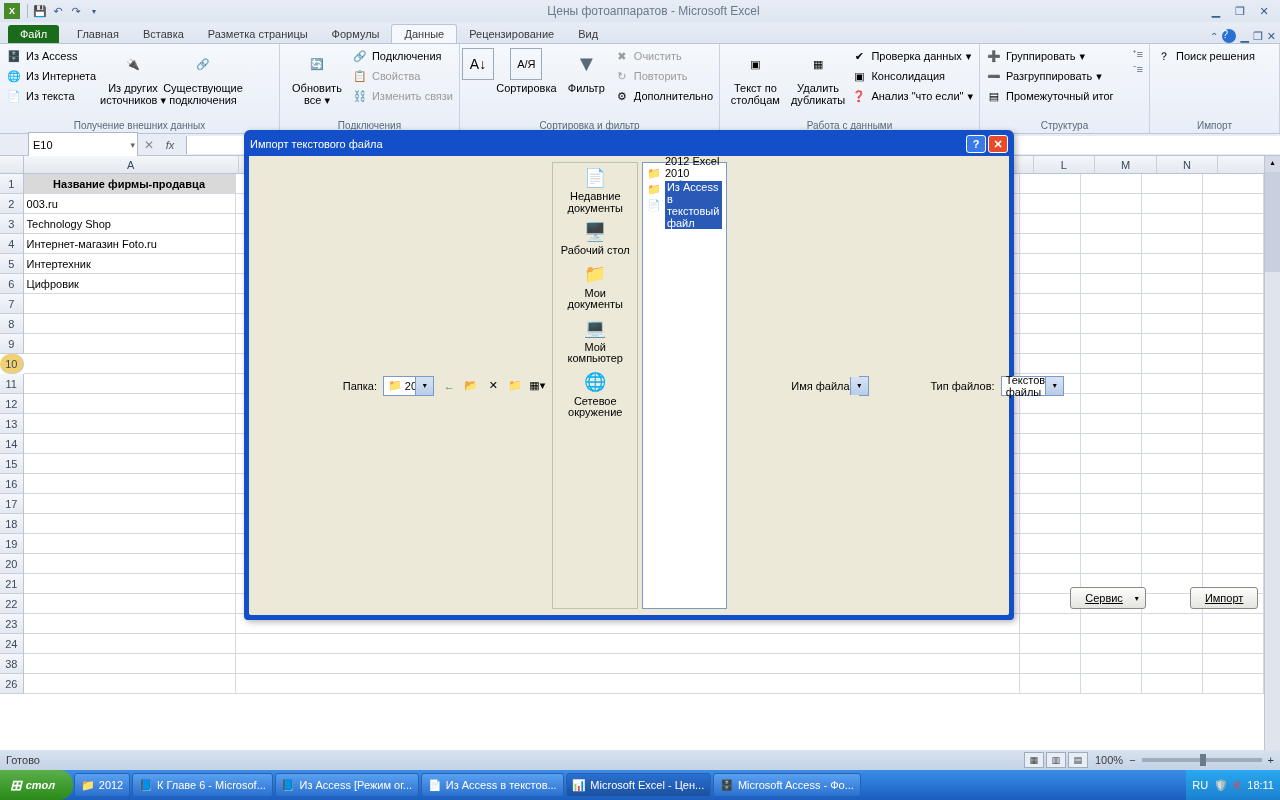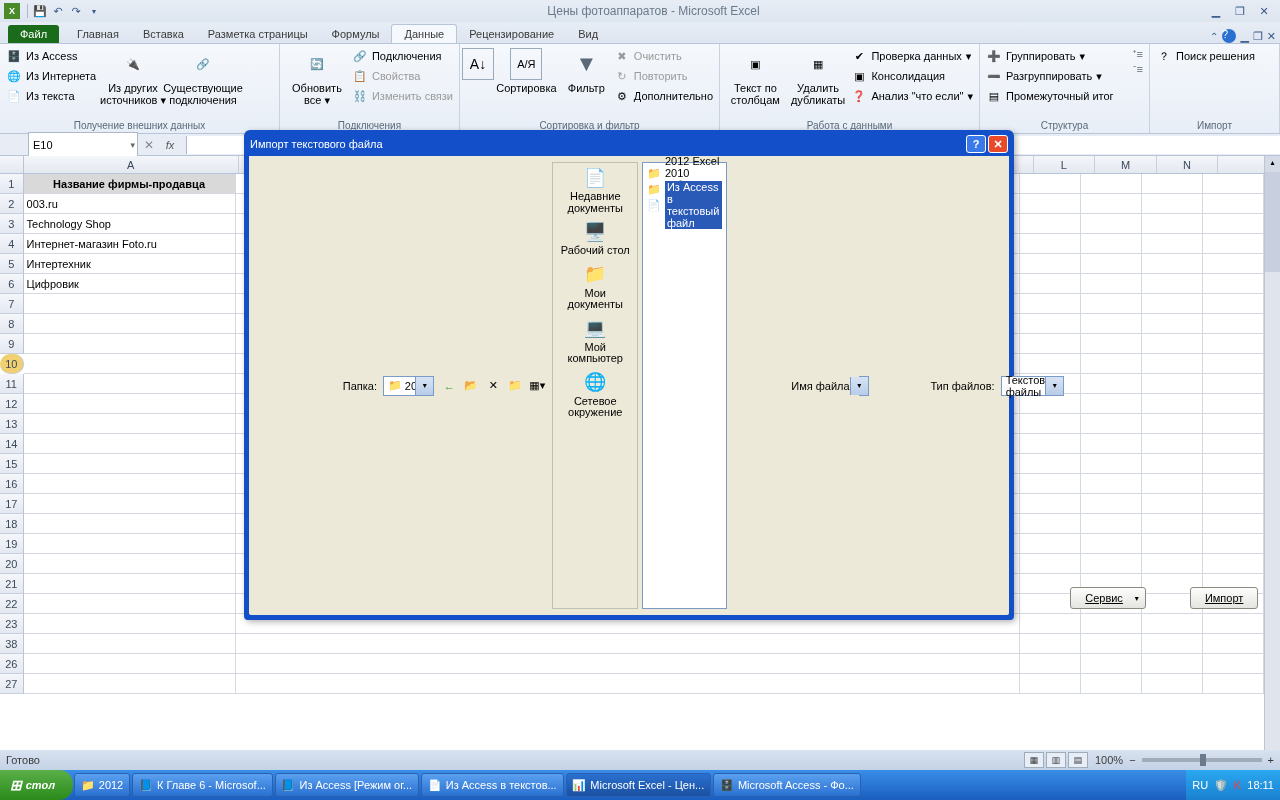--- a/index.html
+++ b/index.html
@@ -502,39 +502,39 @@
       <div class="grow">
         <div class="rh">23</div>
         <div class="cell a cA"></div>
         <div class="cell" style="width:800px;"></div>
         <div class="cell cDef"></div>
         <div class="cell cDef"></div>
         <div class="cell cDef"></div>
         <div class="cell cDef"></div>
       </div>
       <div class="grow">
+        <div class="rh">24</div>
+        <div class="cell a cA"></div>
+        <div class="cell" style="width:800px;"></div>
+        <div class="cell cDef"></div>
+        <div class="cell cDef"></div>
+        <div class="cell cDef"></div>
+        <div class="cell cDef"></div>
+      </div>
+      <div class="grow">
         <div class="rh">38</div>
         <div class="cell a cA"></div>
         <div class="cell" style="width:800px;"></div>
         <div class="cell cDef"></div>
         <div class="cell cDef"></div>
         <div class="cell cDef"></div>
         <div class="cell cDef"></div>
       </div>
       <div class="grow">
         <div class="rh">26</div>
-        <div class="cell a cA"></div>
-        <div class="cell" style="width:800px;"></div>
-        <div class="cell cDef"></div>
-        <div class="cell cDef"></div>
-        <div class="cell cDef"></div>
-        <div class="cell cDef"></div>
-      </div>
-      <div class="grow">
-        <div class="rh">27</div>
         <div class="cell a cA"></div>
         <div class="cell" style="width:800px;"></div>
         <div class="cell cDef"></div>
         <div class="cell cDef"></div>
         <div class="cell cDef"></div>
         <div class="cell cDef"></div>
       </div>
     </div>
 </div>
 <div class="vsb">

